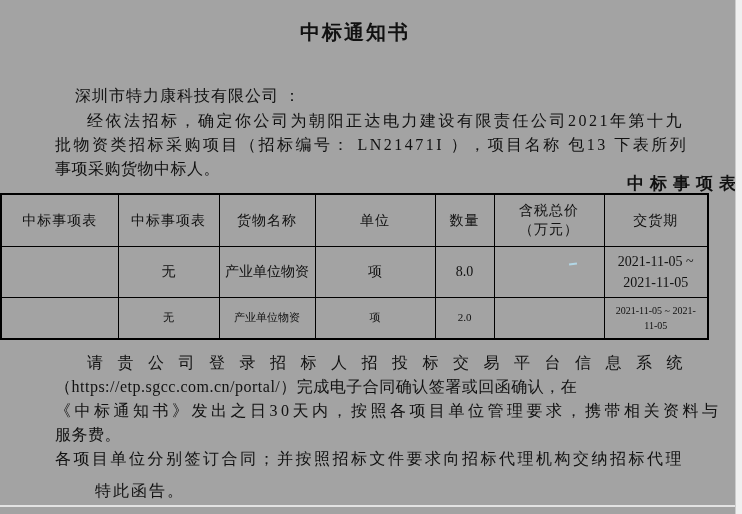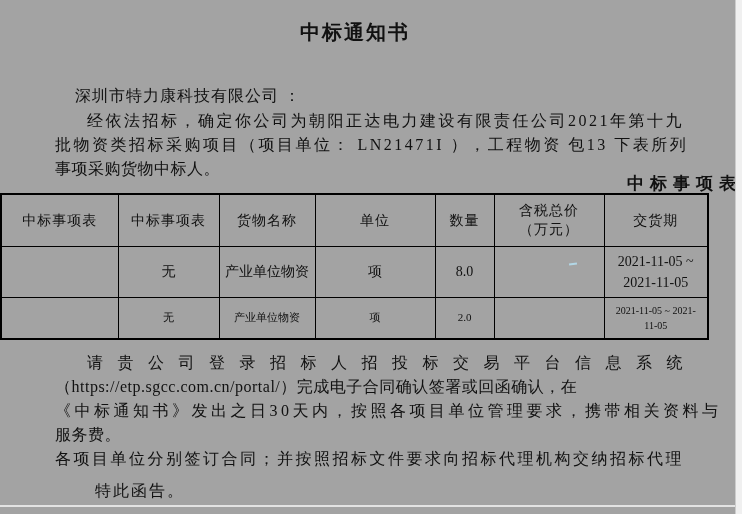--- a/index.html
+++ b/index.html
@@ -140,21 +140,21 @@
 <body>
 
 <div class="page">
 
   <div class="doc-title">中标通知书</div>
 
   <div class="recipient">深圳市特力康科技有限公司 ：</div>
 
   <div class="intro">
     <div class="line indent ls25">经依法招标，确定你公司为朝阳正达电力建设有限责任公司2021年第十九</div>
-    <div class="line ls25">批物资类招标采购项目（项目单位： LN21471I ），工程物资 包13 下表所列</div>
+    <div class="line ls25">批物资类招标采购项目（招标编号： LN21471I ），项目名称 包13 下表所列</div>
     <div class="line ls0">事项采购货物中标人。</div>
   </div>
 
   <div class="table-title">中标事项表</div>
 
   <table class="award-table">
     <colgroup>
       <col style="width:117px">
         <col style="width:101px">
         <col style="width:96px">

